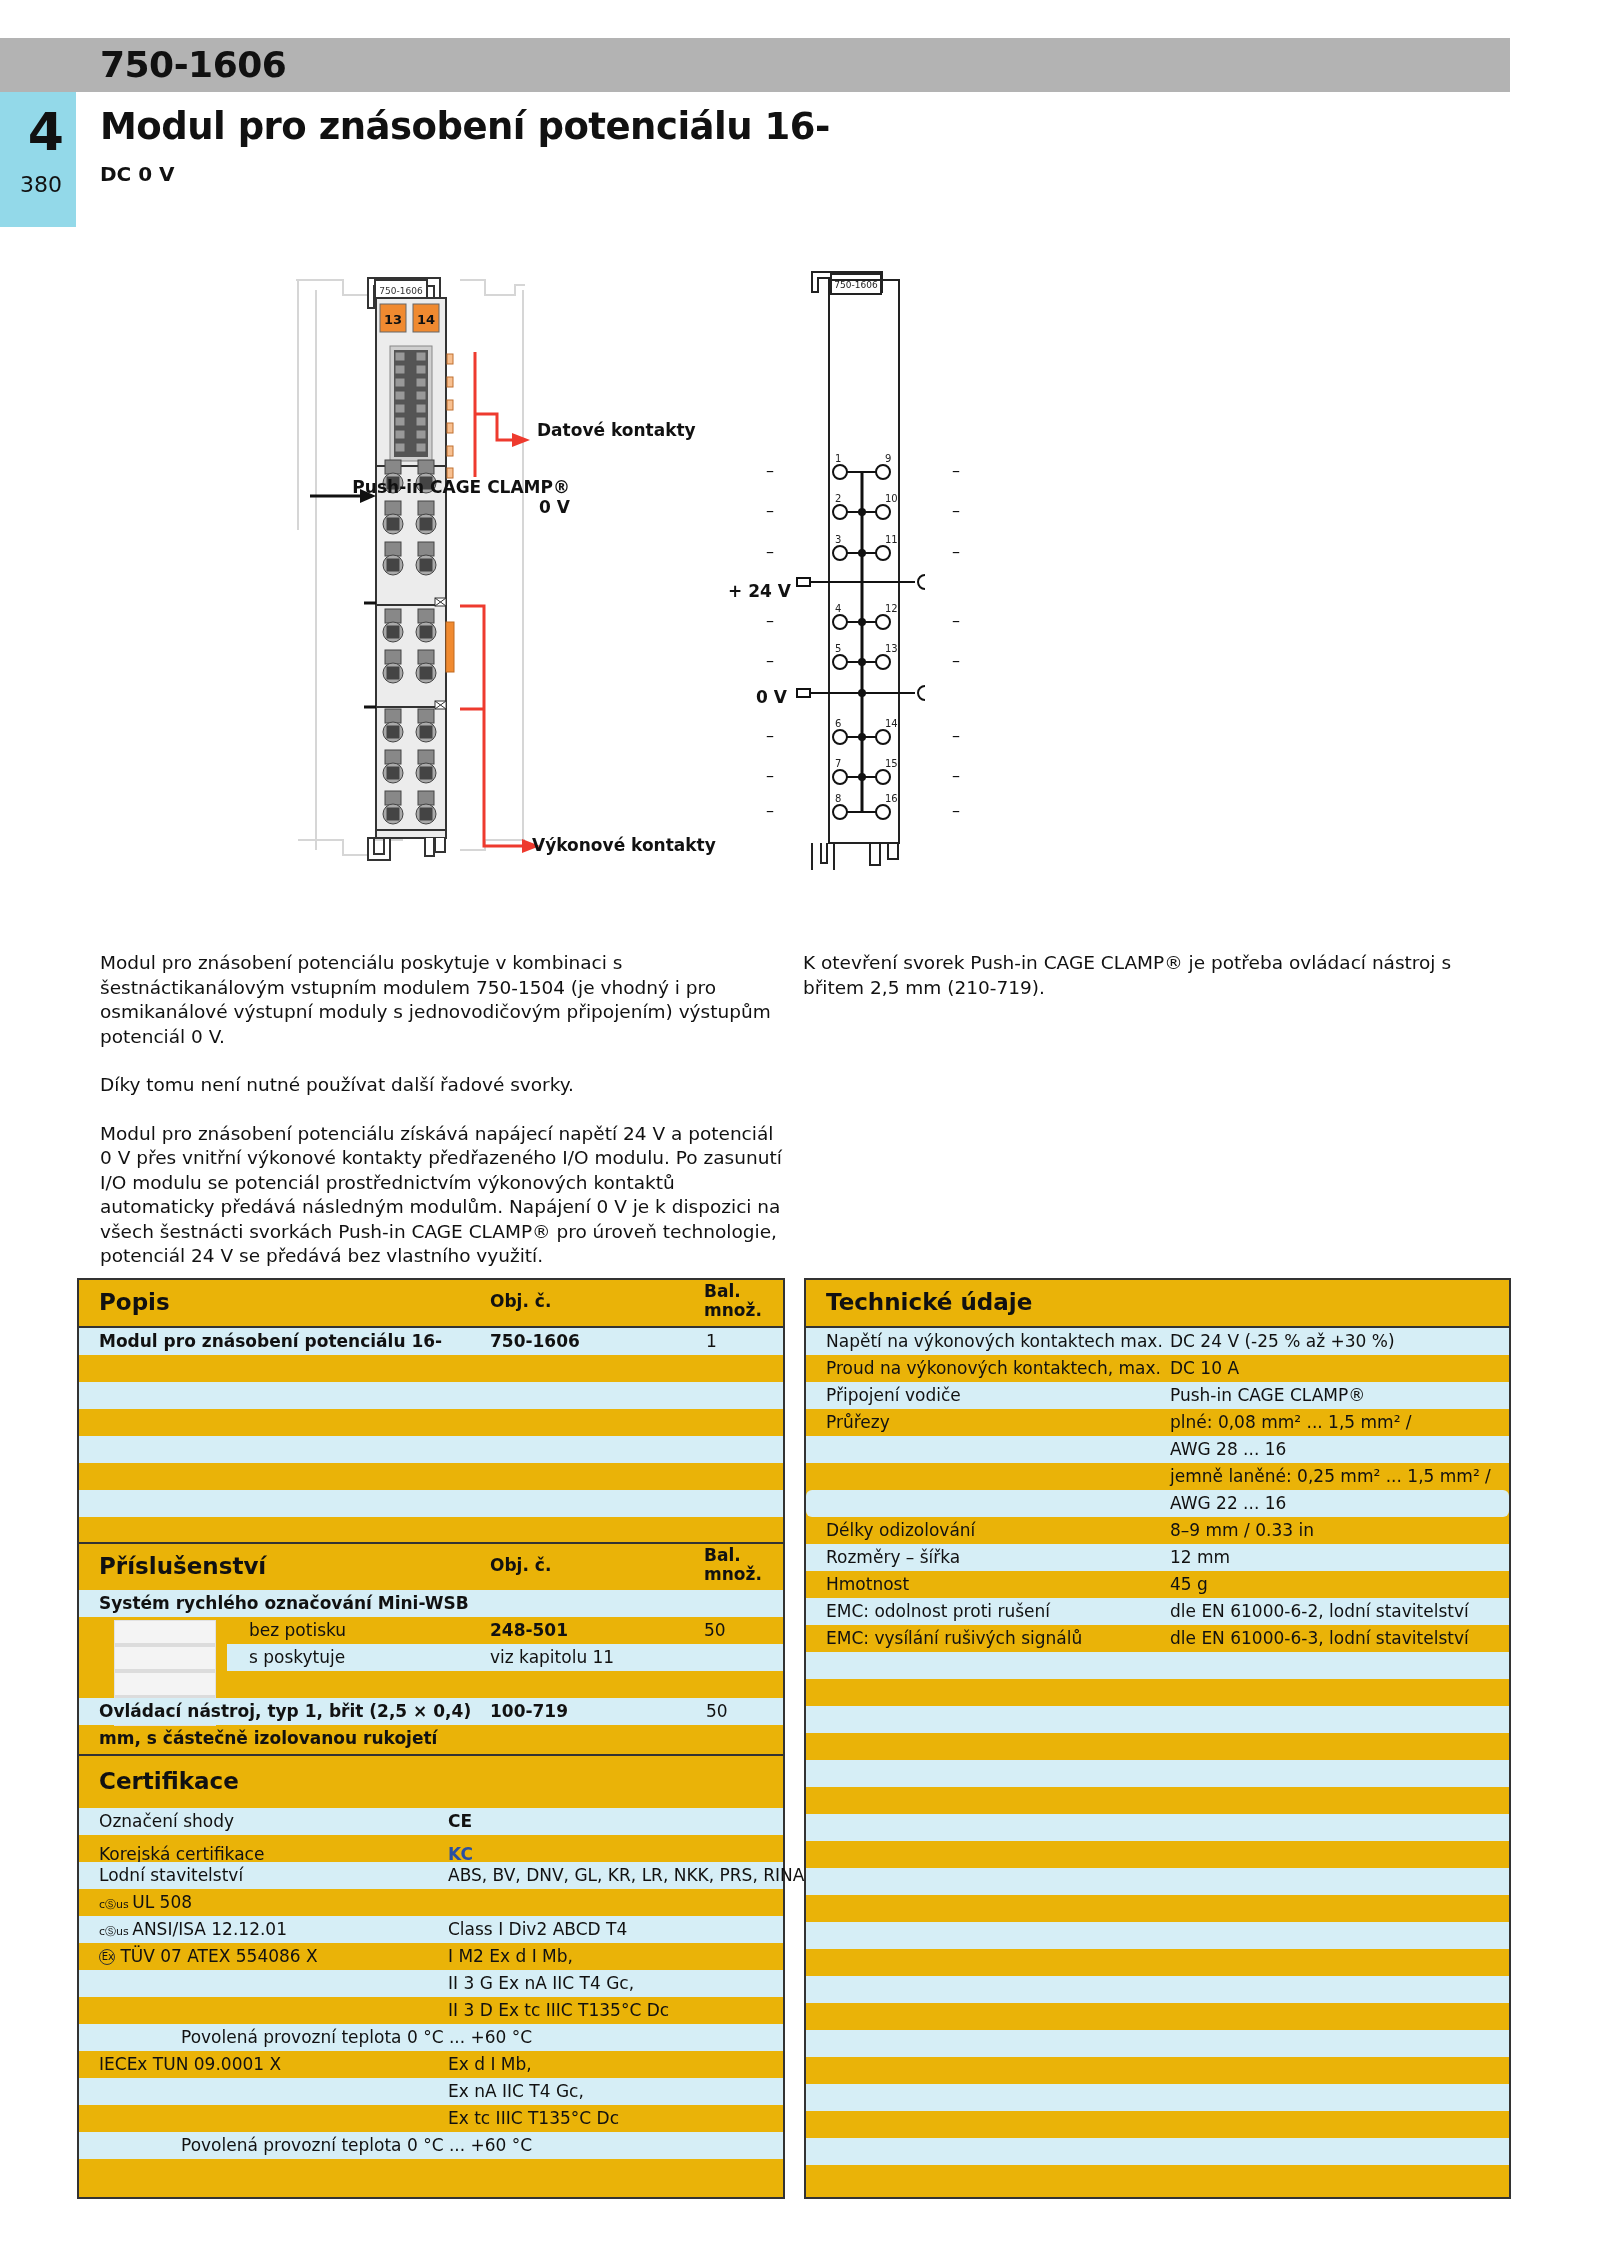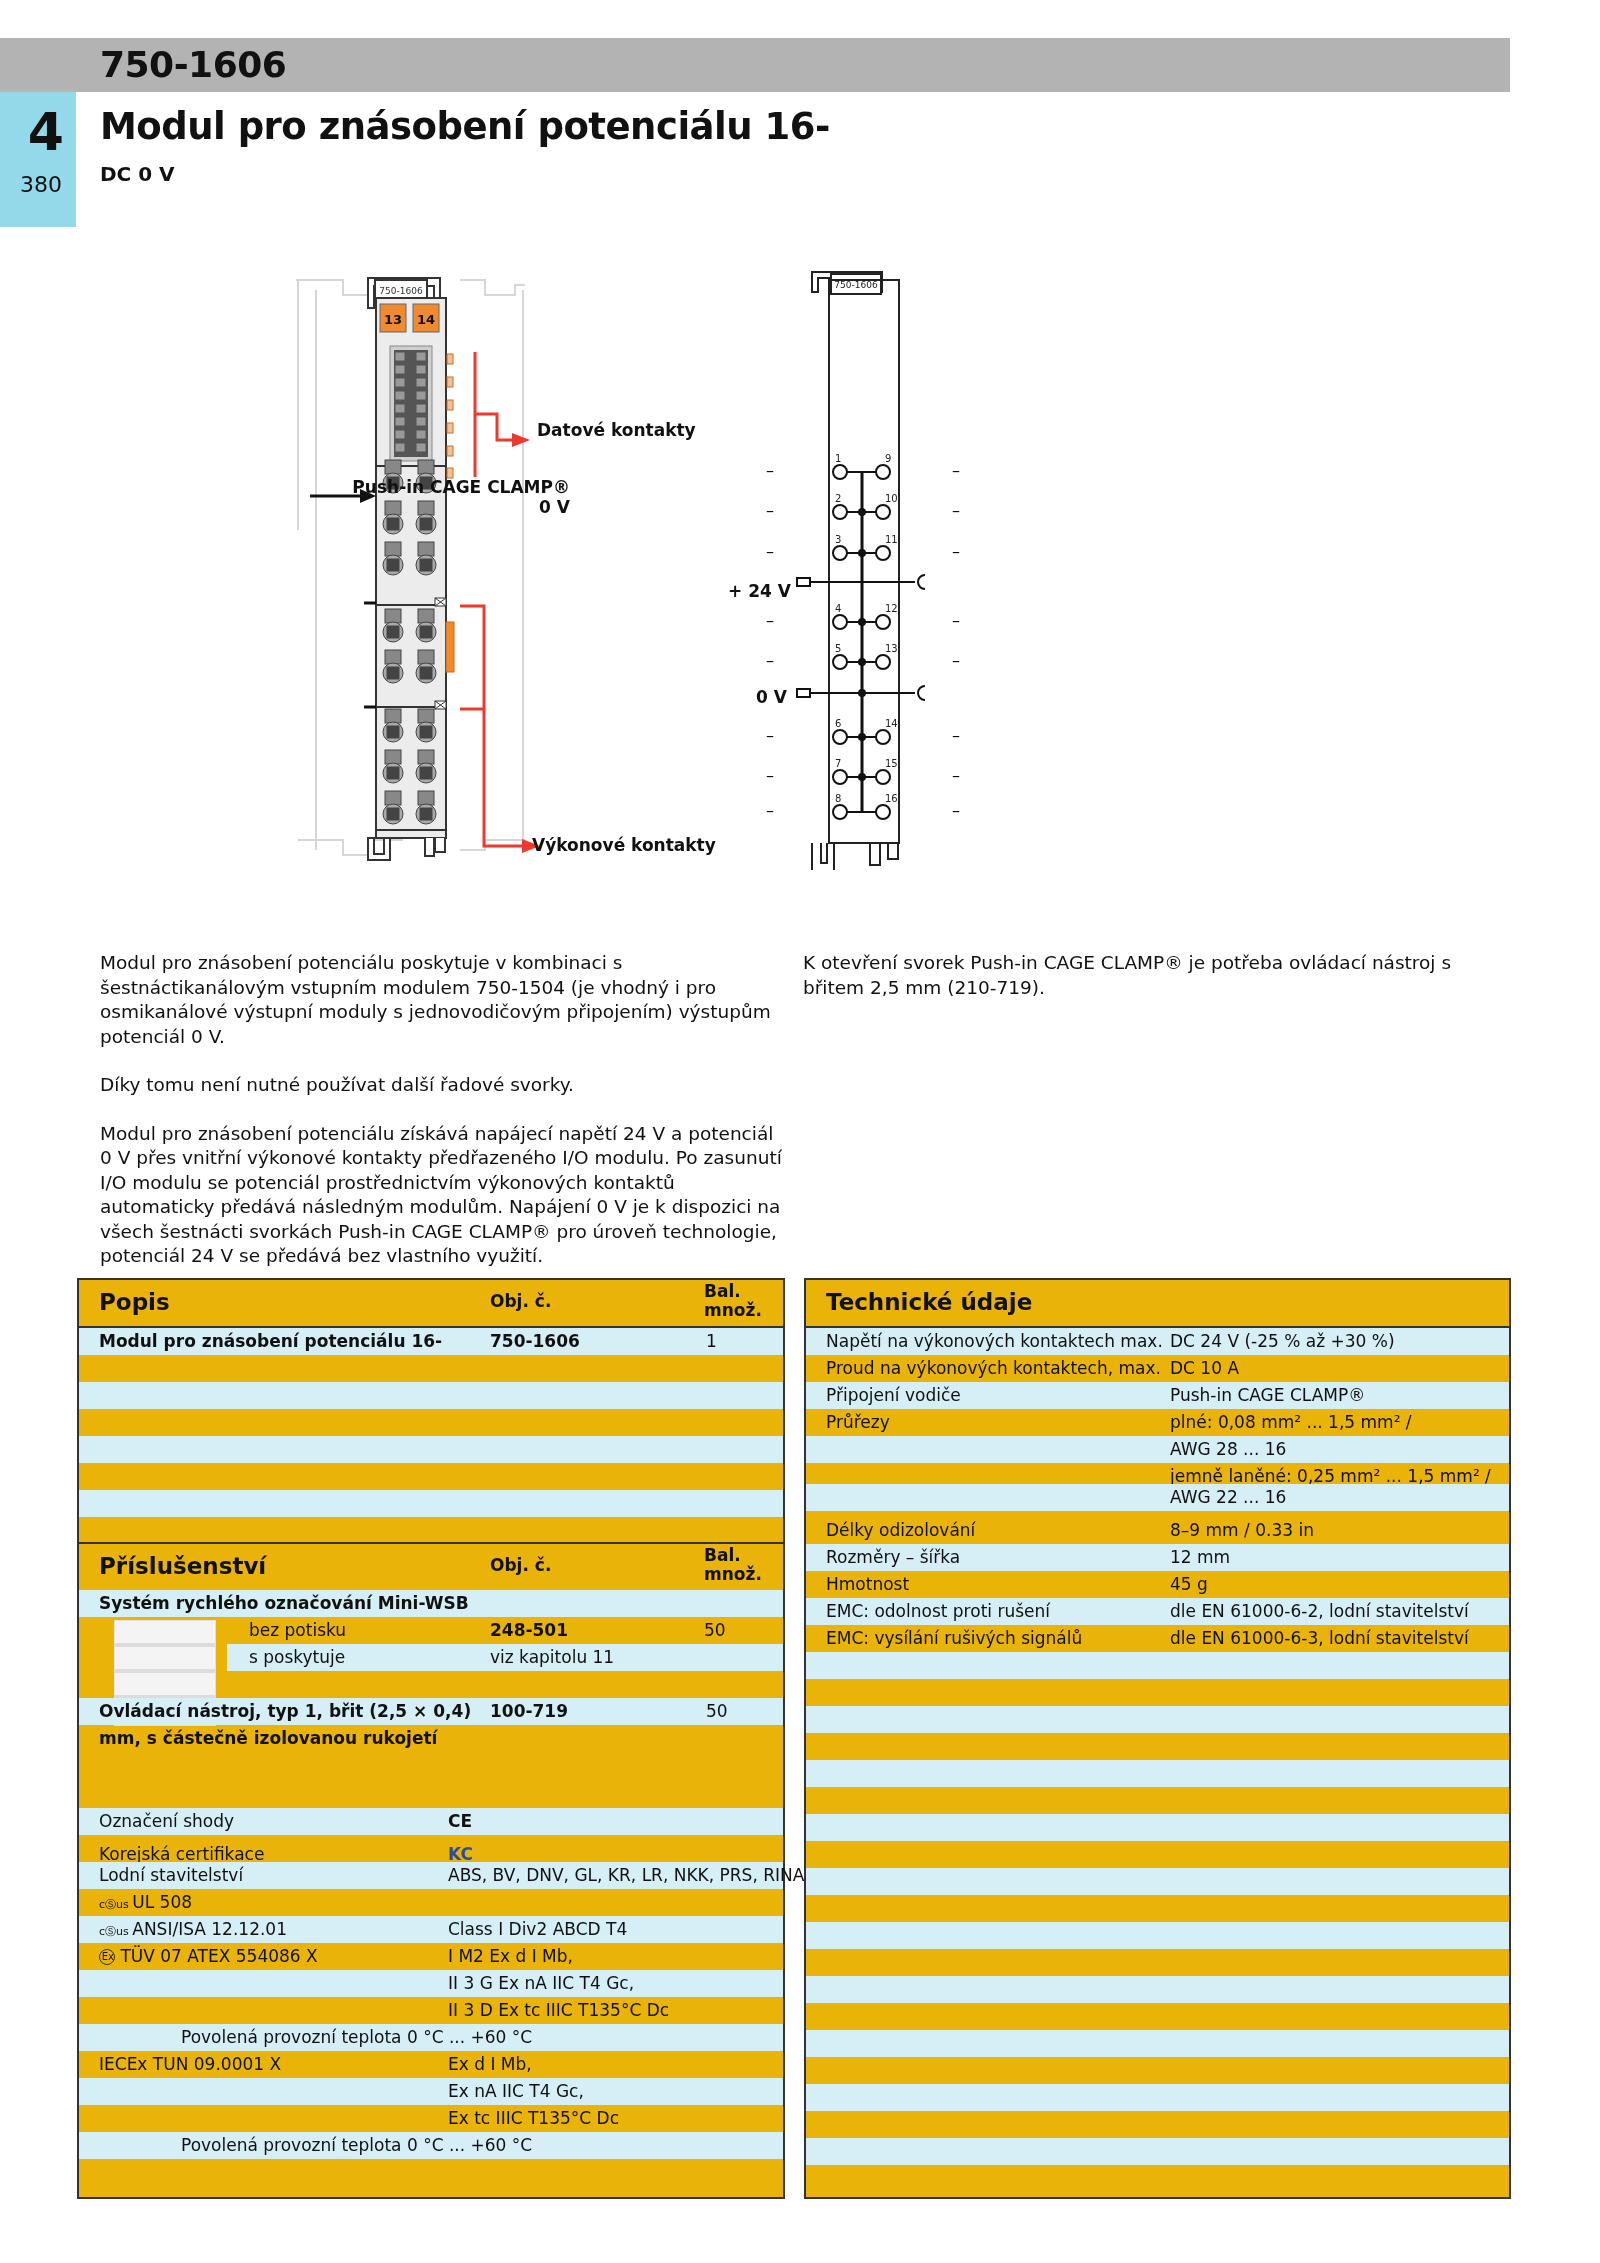--- a/index.html
+++ b/index.html
@@ -316,20 +316,23 @@
   </div>
   <div class="row blue" style="top:418px;">
     <span class="cell b" style="left:20px;">Ovládací nástroj, typ 1, břit (2,5 × 0,4)</span>
     <span class="cell b" style="left:411px;">100-719</span>
     <span class="cell" style="left:627px;">50</span>
   </div>
   <div class="row" style="top:445px;">
     <span class="cell b" style="left:20px;">mm, s částečně izolovanou rukojetí</span>
   </div>
 
+  <div class="hdr" style="top:474px;height:52px;border-top:2px solid #333;">
+    <span class="h" style="left:20px;top:12px;">Certifikace</span>
+  </div>
   <div id="cert-rows">
       <div class="row blue" style="top: 528px;">
         <span class="cell" style="left: 20px;"><span>Označení shody</span></span>
         <span class="cell" style="left: 369px; font-weight: bold;">CE</span>
       </div>
       <div class="row" style="top: 555px; margin-top: 6px;">
         <span class="cell" style="left: 20px;"><span>Korejská certifikace</span></span>
         <span class="cell" style="left: 369px; color: rgb(42, 79, 160); font-weight: bold;">KC</span>
       </div>
       <div class="row blue" style="top: 582px;">
@@ -401,21 +404,21 @@
         <span class="cell" style="left: 364px;">plné: 0,08 mm² ... 1,5 mm² /</span>
       </div>
       <div class="row blue" style="top: 156px;">
         <span class="cell" style="left: 20px;"></span>
         <span class="cell" style="left: 364px;">AWG 28 ... 16</span>
       </div>
       <div class="row" style="top: 183px;">
         <span class="cell" style="left: 20px;"></span>
         <span class="cell" style="left: 364px;">jemně laněné: 0,25 mm² ... 1,5 mm² /</span>
       </div>
-      <div class="row blue" style="top: 204px;">
+      <div class="row blue" style="top: 210px; border-radius: 6px;">
         <span class="cell" style="left: 20px;"></span>
         <span class="cell" style="left: 364px;">AWG 22 ... 16</span>
       </div>
       <div class="row" style="top: 237px;">
         <span class="cell" style="left: 20px;">Délky odizolování</span>
         <span class="cell" style="left: 364px;">8–9  mm / 0.33 in</span>
       </div>
       <div class="row blue" style="top: 264px;">
         <span class="cell" style="left: 20px;">Rozměry – šířka</span>
         <span class="cell" style="left: 364px;">12  mm</span>

